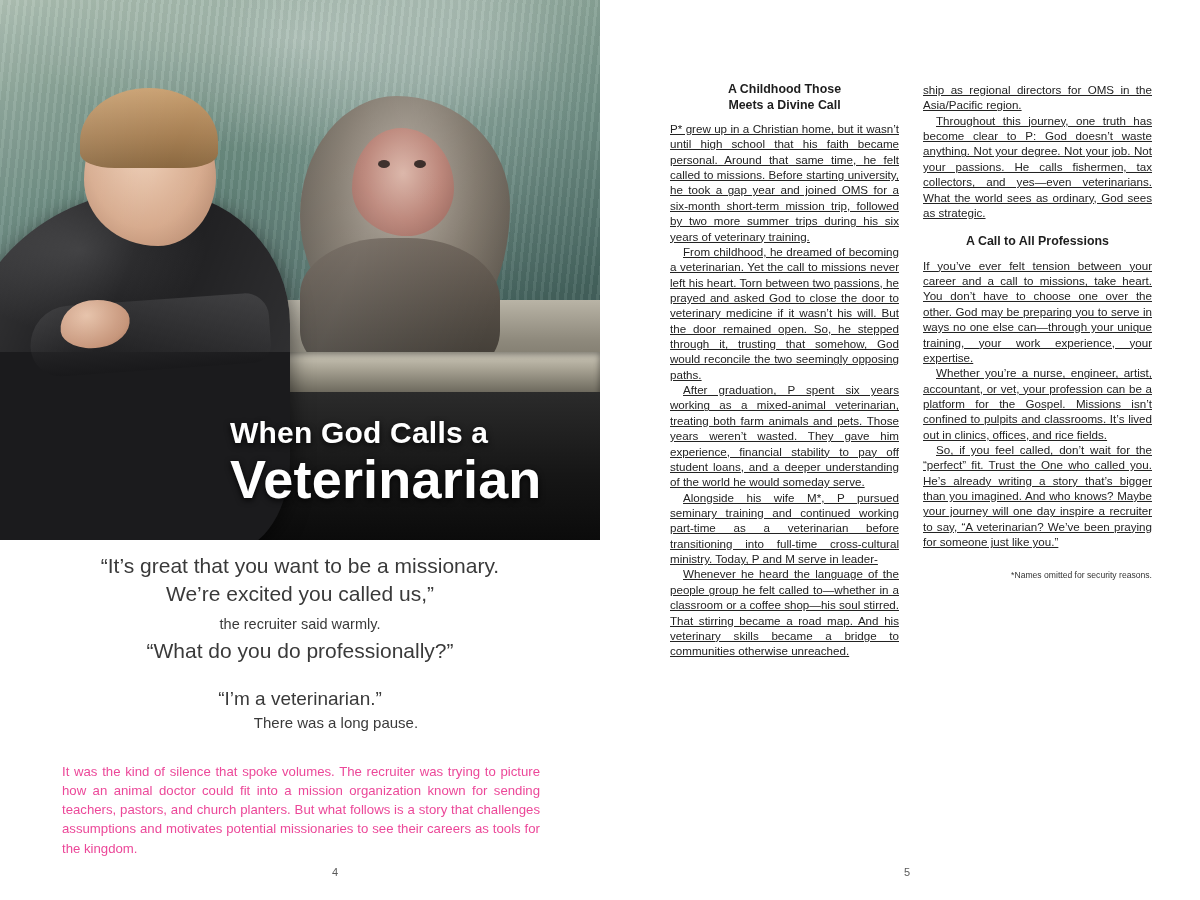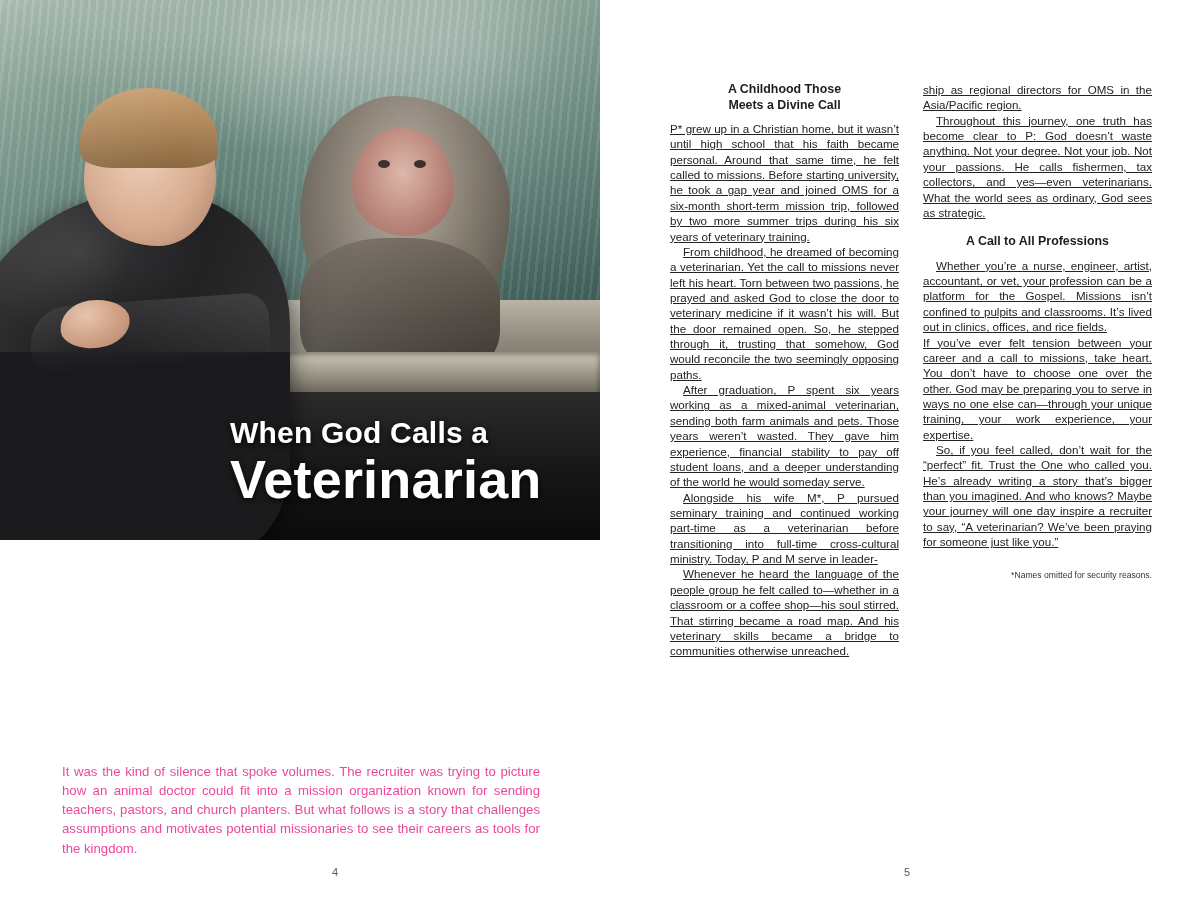--- a/index.html
+++ b/index.html
@@ -175,48 +175,56 @@
       <div class="hero-head"></div>
       <div class="hero-hair"></div>
       <div class="hero-glass-glare"></div>
 
       <div class="hero-title">
         <div class="l1">When God Calls a</div>
         <div class="l2">Veterinarian</div>
       </div>
     </div>
 
+    <div class="pull">
+      <div class="q1">“It’s great that you want to be a missionary.</div>
+      <div class="q1-2">We’re excited you called us,”</div>
+      <div class="attrib">the recruiter said warmly.</div>
+      <div class="q2">“What do you do professionally?”</div>
+      <div class="ans">“I’m a veterinarian.”</div>
+      <div class="pause">There was a long pause.</div>
+    </div>
 
     <div class="lead">It was the kind of silence that spoke volumes. The recruiter was trying to picture how an animal doctor could fit into a mission organization known for sending teachers, pastors, and church planters. But what follows is a story that challenges assumptions and motivates potential missionaries to see their careers as tools for the kingdom.</div>
 
     <div class="folio">4</div>
   </div>
 
   <div class="page page-right">
 
     <div class="cols">
 
       <div class="col">
         <div class="sub">
           <span>A Childhood Those</span><br>
           <span>Meets a Divine Call</span>
         </div>
         <p class="body first">P* grew up in a Christian home, but it wasn’t until high school that his faith became personal. Around that same time, he felt called to missions. Before starting university, he took a gap year and joined OMS for a six-month short-term mission trip, followed by two more summer trips during his six years of veterinary training.</p>
         <p class="body">From childhood, he dreamed of becoming a veterinarian. Yet the call to missions never left his heart. Torn between two passions, he prayed and asked God to close the door to veterinary medicine if it wasn’t his will. But the door remained open. So, he stepped through it, trusting that somehow, God would reconcile the two seemingly opposing paths.</p>
-        <p class="body">After graduation, P spent six years working as a mixed-animal veterinarian, sending both farm animals and pets. Those years weren’t wasted. They gave him experience, financial stability to pay off student loans, and a deeper understanding of the world he would someday serve.</p>
+        <p class="body">After graduation, P spent six years working as a mixed-animal veterinarian, treating both farm animals and pets. Those years weren’t wasted. They gave him experience, financial stability to pay off student loans, and a deeper understanding of the world he would someday serve.</p>
         <p class="body">Alongside his wife M*, P pursued seminary training and continued working part-time as a veterinarian before transitioning into full-time cross-cultural ministry. Today, P and M serve in leader-</p>
         <p class="body">Whenever he heard the language of the people group he felt called to—whether in a classroom or a coffee shop—his soul stirred. That stirring became a road map. And his veterinary skills became a bridge to communities otherwise unreached.</p>
       </div>
 
       <div class="col">
         <p class="body first">ship as regional directors for OMS in the Asia/Pacific region.</p>
         <p class="body">Throughout this journey, one truth has become clear to P: God doesn’t waste anything. Not your degree. Not your job. Not your passions. He calls fishermen, tax collectors, and yes—even veterinarians. What the world sees as ordinary, God sees as strategic.</p>
         <div class="sub spaced">A Call to All Professions</div>
+        <p class="body first">If you’ve ever felt tension between your career and a call to missions, take heart. You don’t have to choose one over the other. God may be preparing you to serve in ways no one else can—through your unique training, your work experience, your expertise.</p>
         <p class="body">Whether you’re a nurse, engineer, artist, accountant, or vet, your profession can be a platform for the Gospel. Missions isn’t confined to pulpits and classrooms. It’s lived out in clinics, offices, and rice fields.</p>
-        <p class="body first">If you’ve ever felt tension between your career and a call to missions, take heart. You don’t have to choose one over the other. God may be preparing you to serve in ways no one else can—through your unique training, your work experience, your expertise.</p>
         <p class="body">So, if you feel called, don’t wait for the “perfect” fit. Trust the One who called you. He’s already writing a story that’s bigger than you imagined. And who knows? Maybe your journey will one day inspire a recruiter to say, “A veterinarian? We’ve been praying for someone just like you.”</p>
         <div class="note">*Names omitted for security reasons.</div>
       </div>
 
     </div>
 
     <div class="folio">5</div>
   </div>
 
 </div>

